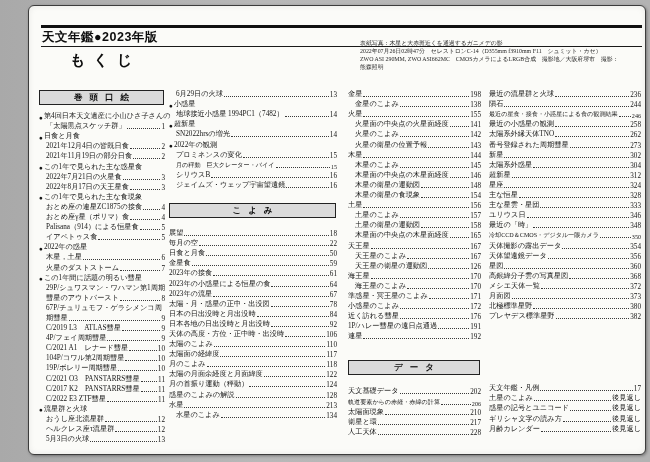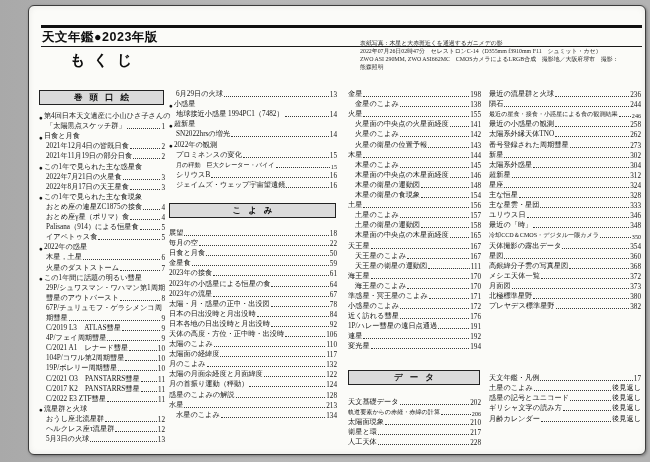--- a/index.html
+++ b/index.html
@@ -335,21 +335,21 @@
         <span class="pg">110</span>
       </div>
       <div class="row">
         <span class="lbl">太陽面の経緯度</span>
         <span class="ldr"></span>
         <span class="pg">117</span>
       </div>
       <div class="row">
         <span class="lbl">月のこよみ</span>
         <span class="ldr"></span>
-        <span class="pg">132</span>
+        <span class="pg">118</span>
       </div>
       <div class="row">
         <span class="lbl">太陽の月面余経度と月面緯度</span>
         <span class="ldr"></span>
         <span class="pg">122</span>
       </div>
       <div class="row">
         <span class="lbl">月の首振り運動（秤動）</span>
         <span class="ldr"></span>
         <span class="pg">124</span>
@@ -452,21 +452,21 @@
         <span class="pg">167</span>
       </div>
       <div class="row in1">
         <span class="lbl">天王星のこよみ</span>
         <span class="ldr"></span>
         <span class="pg">167</span>
       </div>
       <div class="row in1">
         <span class="lbl">天王星の衛星の運動図</span>
         <span class="ldr"></span>
-        <span class="pg">111</span>
+        <span class="pg">126</span>
       </div>
       <div class="row">
         <span class="lbl">海王星</span>
         <span class="ldr"></span>
         <span class="pg">170</span>
       </div>
       <div class="row in1">
         <span class="lbl">海王星のこよみ</span>
         <span class="ldr"></span>
         <span class="pg">170</span>
@@ -488,25 +488,20 @@
       </div>
       <div class="row">
         <span class="lbl">1P/ハレー彗星の遠日点通過</span>
         <span class="ldr"></span>
         <span class="pg">191</span>
       </div>
       <div class="row">
         <span class="lbl">連星</span>
         <span class="ldr"></span>
         <span class="pg">192</span>
-      </div>
-      <div class="row">
-        <span class="lbl">変光星</span>
-        <span class="ldr"></span>
-        <span class="pg">194</span>
       </div>
       <div style="height: 18px;"></div>
       <div class="box">データ</div>
       <div style="height: 5px;"></div>
       <div class="row">
         <span class="lbl">天文基礎データ</span>
         <span class="ldr"></span>
         <span class="pg">202</span>
       </div>
       <div class="row sm">
@@ -603,20 +598,25 @@
       </div>
       <div class="row sm">
         <span class="lbl">冷却CCD＆CMOS・デジタル一眼カメラ</span>
         <span class="ldr"></span>
         <span class="pg">350</span>
       </div>
       <div class="row">
         <span class="lbl">天体撮影の露出データ</span>
         <span class="ldr"></span>
         <span class="pg">354</span>
+      </div>
+      <div class="row">
+        <span class="lbl">天体望遠鏡データ</span>
+        <span class="ldr"></span>
+        <span class="pg">356</span>
       </div>
       <div class="row">
         <span class="lbl">星図</span>
         <span class="ldr"></span>
         <span class="pg">360</span>
       </div>
       <div class="row">
         <span class="lbl">高銀緯分子雲の写真星図</span>
         <span class="ldr"></span>
         <span class="pg">368</span>

